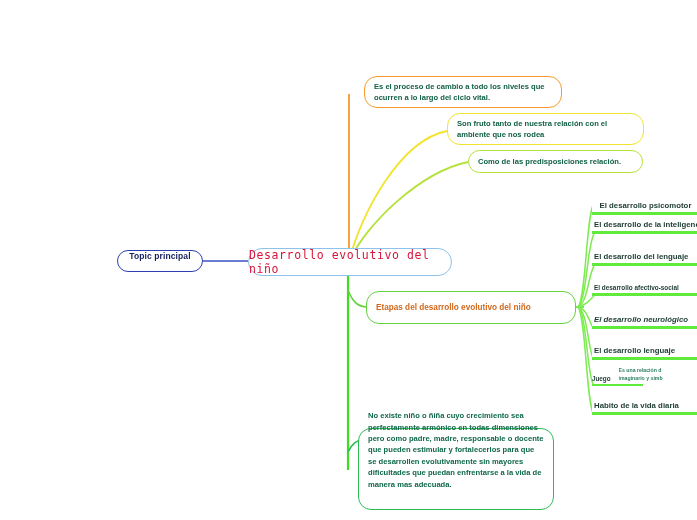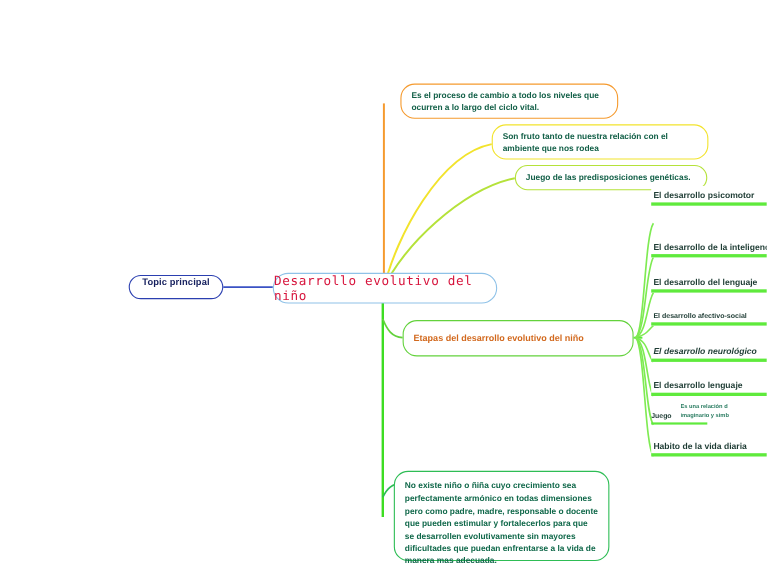--- a/index.html
+++ b/index.html
@@ -19,21 +19,21 @@
   .central .txt{font-family:"DejaVu Sans Mono","Liberation Mono",monospace;
                 font-size:11.5px;color:#d7143c;letter-spacing:.6px;}
 
   .bubble{border-radius:13px;border:1.5px solid #f59a2e;
           display:flex;align-items:center;padding:5px 9px;}
   .bubble .txt{font-size:7.6px;font-weight:bold;color:#136048;line-height:1.45;}
   .bubble.yellow{border-color:#f2e32c;}
   .bubble.ygreen{border-color:#b5e23a;}
   .bubble.green{border-color:#63d23c;}
   .bubble.green .txt{color:#d2691e;font-size:8.2px;}
-  .bubble.darkgreen{border-color:#2ebd55;align-items:flex-start;padding:7px 9px;}
+  .bubble.darkgreen{border-color:#2ebd55;align-items:flex-end;padding:19px 9px;}
   .bubble.darkgreen .txt{color:#10684a;line-height:1.5;}
 
   .ul-node{display:flex;flex-direction:column;justify-content:flex-end;}
   .ul-node .txt{font-size:7.8px;font-weight:bold;color:#1d3b33;
                 white-space:nowrap;overflow:hidden;padding-left:2px;}
   .ul-node .rule{height:2.6px;background:#5fea3c;margin-top:2px;}
   .ul-node.small .txt{font-size:6.4px;}
 
   .juego{position:absolute;display:flex;align-items:flex-end;}
   .juego .lbl{font-size:6.3px;font-weight:bold;color:#1d3b33;white-space:nowrap;}
@@ -80,32 +80,32 @@
 
   <div class="node bubble" style="left:364px;top:76px;width:198px;height:32px;">
     <span class="txt">Es el proceso de cambio a todo los niveles que ocurren a lo largo del ciclo vital.</span>
   </div>
 
   <div class="node bubble yellow" style="left:447px;top:113px;width:197px;height:32px;">
     <span class="txt">Son fruto tanto de nuestra relación con el ambiente que nos rodea</span>
   </div>
 
   <div class="node bubble ygreen" style="left:468px;top:150px;width:175px;height:23px;">
-    <span class="txt">Juego de las predisposiciones genéticas.</span>
+    <span class="txt">Como de las predisposiciones relación.</span>
   </div>
 
   <div class="node bubble green" style="left:366px;top:291px;width:210px;height:33px;">
     <span class="txt">Etapas del desarrollo evolutivo del niño</span>
   </div>
 
   <div class="node bubble darkgreen" style="left:358px;top:428px;width:196px;height:82px;">
     <span class="txt">No existe niño o ñiña cuyo crecimiento sea perfectamente armónico en todas dimensiones pero como padre, madre, responsable o docente que pueden estimular y fortalecerlos para que se desarrollen evolutivamente sin mayores dificultades que puedan enfrentarse a la vida de manera mas adecuada.</span>
   </div>
 
-  <div class="node ul-node" style="left:592px;top:169px;width:105px;height:18px;">
+  <div class="node ul-node" style="left:592px;top:197px;width:105px;height:18px;text-align:center;">
     <span class="txt">El desarrollo psicomotor</span>
     <span class="rule"></span>
   </div>
 
   <div class="node ul-node" style="left:592px;top:216px;width:105px;height:18px;">
     <span class="txt">El desarrollo de la inteligencia</span>
     <span class="rule"></span>
   </div>
 
   <div class="node ul-node" style="left:592px;top:248px;width:105px;height:18px;">

